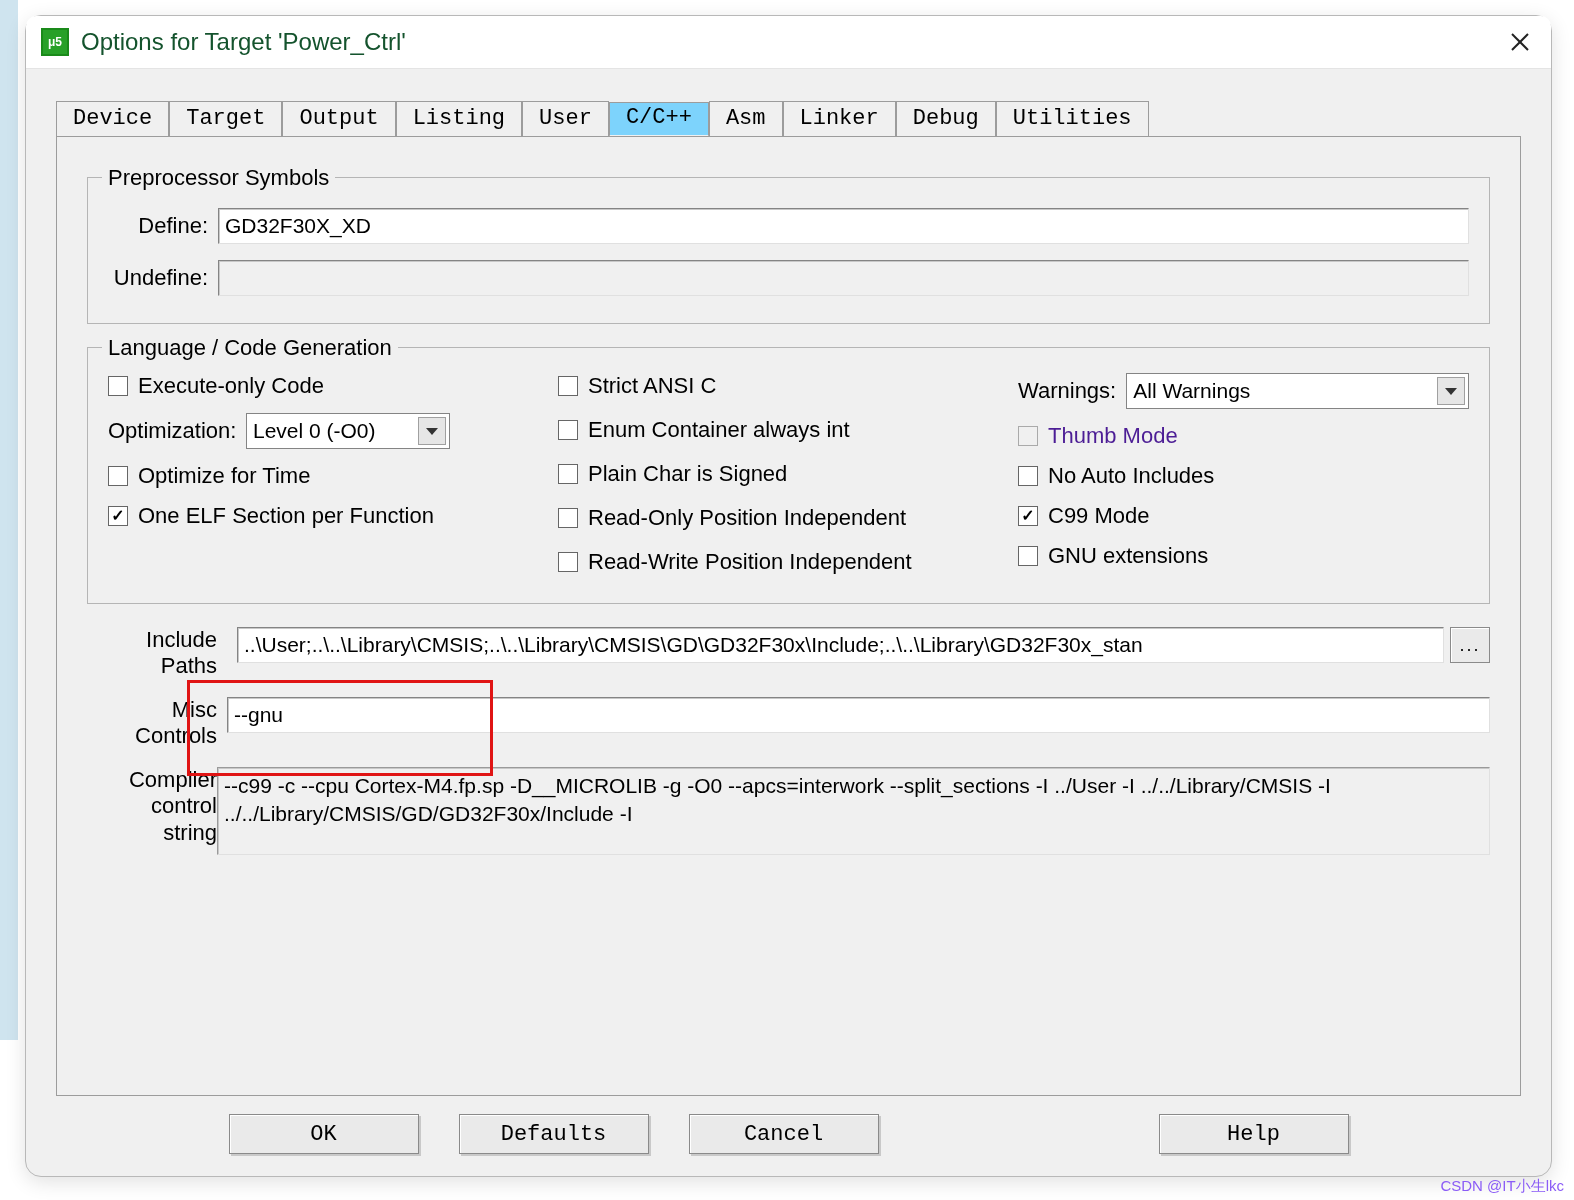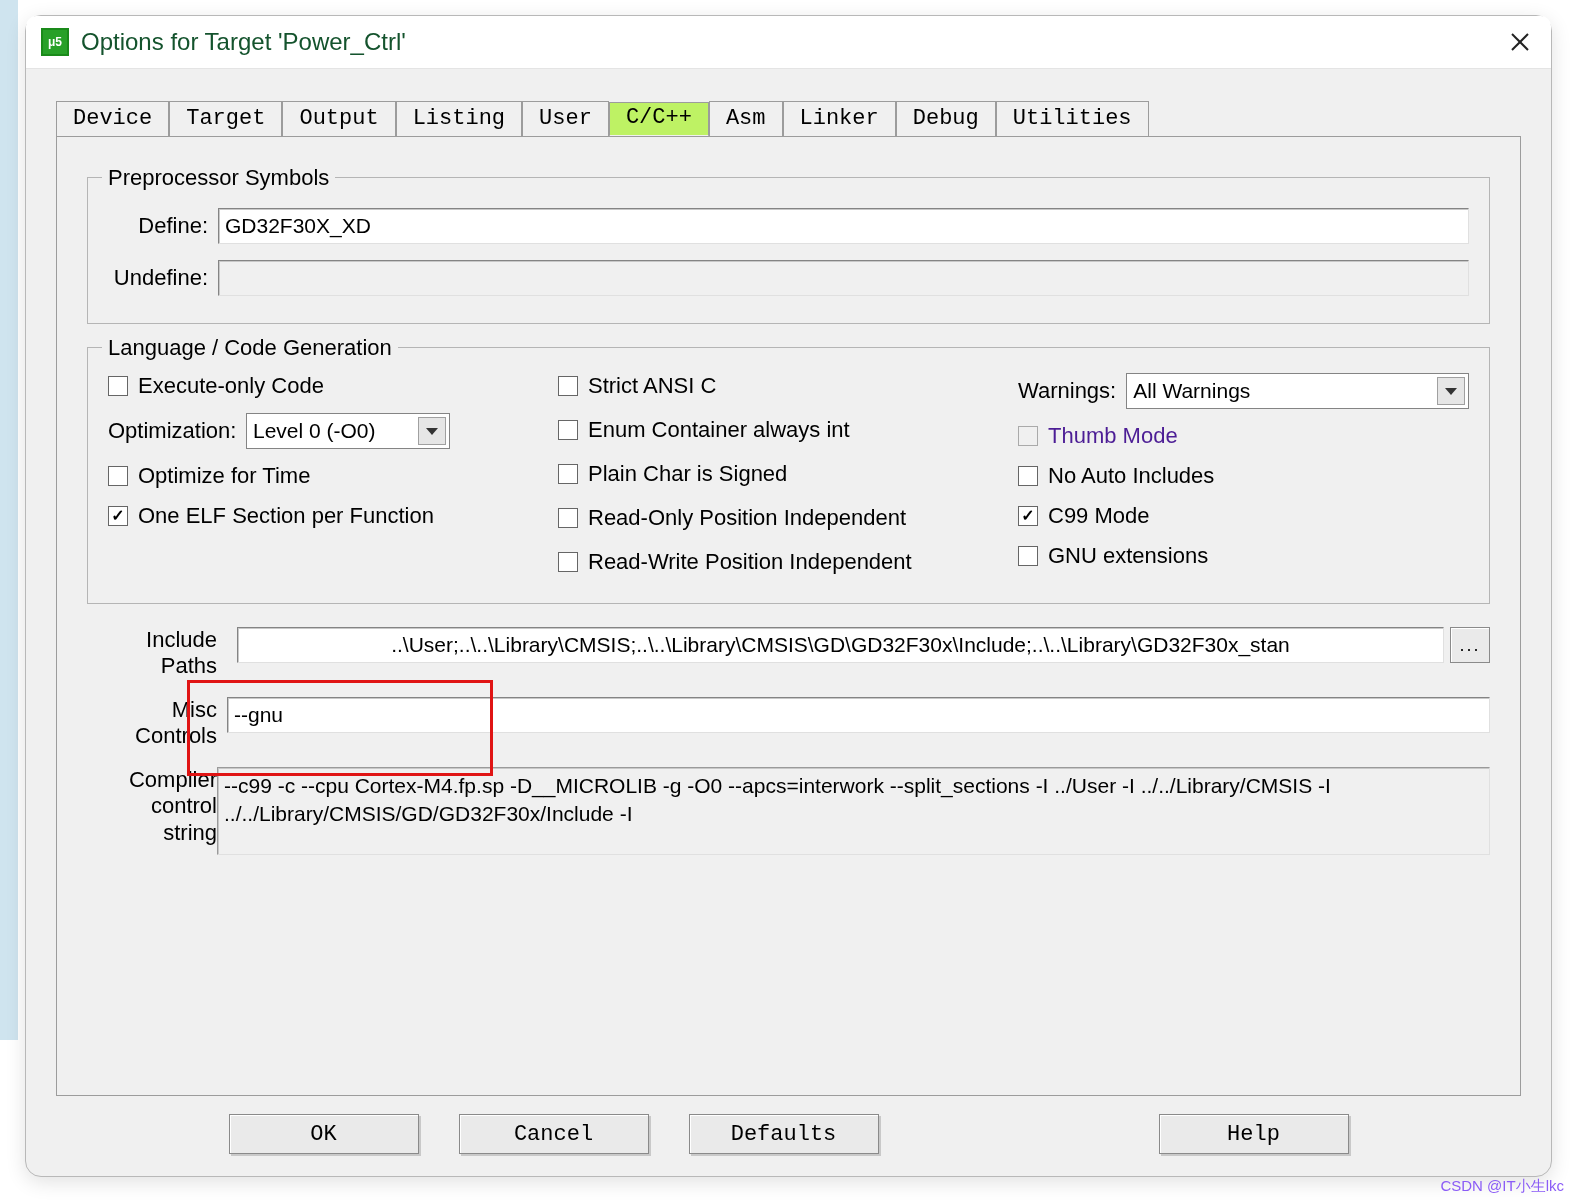--- a/index.html
+++ b/index.html
@@ -5,21 +5,21 @@
   html,body{margin:0;padding:0;width:1574px;height:1200px;background:#fff;font-family:Arial,Helvetica,sans-serif;font-size:20px;color:#000;overflow:hidden}
   .bg-strip{position:absolute;left:0;top:0;width:18px;height:1040px;background:#cfe4ef}
   .dialog{position:absolute;left:25px;top:15px;width:1525px;height:1160px;background:#f0f0f0;border:1px solid #b8b8b8;border-radius:16px;box-shadow:0 5px 20px rgba(0,0,0,.12)}
   .titlebar{height:52px;display:flex;align-items:center;padding:0 15px;background:#fff;border-top-left-radius:10px;border-top-right-radius:10px;border-bottom:1px solid #e4e4e4}
   .app-icon{width:24px;height:24px;border:2px solid #1a8a1a;background:#28a028;display:flex;align-items:center;justify-content:center;color:#fff;font-size:12px;font-weight:bold;margin-right:12px}
   .title-text{font-size:24px;color:#14532d}
   .close-btn{margin-left:auto;width:32px;height:32px;display:flex;align-items:center;justify-content:center;cursor:pointer}
   .close-btn svg{width:20px;height:20px}
   .tabs{position:absolute;left:30px;top:85px;right:30px;height:35px;display:flex}
   .tab{font-family:"Courier New",monospace;font-size:22px;padding:4px 16px 5px;border:1px solid #9c9c9c;border-bottom:none;background:#f0f0f0;margin-right:0;cursor:pointer;white-space:nowrap}
-  .tab.active{background:#bef264;border-bottom:2px solid #f0f0f0;position:relative;top:1px;padding-top:2px;padding-bottom:6px}
+  .tab.active{background:#7dd3fc;border-bottom:2px solid #f0f0f0;position:relative;top:1px;padding-top:2px;padding-bottom:6px}
   .tab-body{position:absolute;left:30px;right:30px;top:120px;bottom:80px;border:1px solid #9c9c9c;background:#f0f0f0}
   .group{position:absolute;border:1px solid #b5b5b5}
   .group-legend{position:absolute;top:-13px;left:14px;background:#f0f0f0;padding:0 6px;font-size:22px}
   .grp-pre{left:30px;right:30px;top:40px;height:145px}
   .grp-lang{left:30px;right:30px;top:210px;height:255px}
   .lbl{font-size:22px;text-align:right}
   .inp{border:1px solid #848484;border-right-color:#e0e0e0;border-bottom-color:#e0e0e0;background:#fff;font-size:21px;padding:3px 6px;height:28px;box-shadow:inset 1px 1px 0 #c8c8c8}
   .inp[disabled]{background:#f0f0f0;color:#555}
   .cb{width:18px;height:18px;border:1px solid #666;background:#fff;display:inline-flex;align-items:center;justify-content:center;margin-right:10px;vertical-align:middle}
   .cb.checked::after{content:"✓";font-size:16px;font-weight:bold;line-height:1}
@@ -152,21 +152,21 @@
         <div class="opt" style="margin-top:14px">
             <span class="cb"></span>
             <span>GNU extensions</span>
           </div>
       </div>
     </div>
 
     <div class="row-field" style="left:50px;top:490px;right:30px">
       <div class="lbl" style="width:110px;white-space:pre-line;line-height:1.2">Include
 Paths</div>
-      <input class="inp" style="flex: 1 1 0%; margin-left: 20px; text-align: center;" value="..\User;..\..\Library\CMSIS;..\..\Library\CMSIS\GD\GD32F30x\Include;..\..\Library\GD32F30x_stan">
+      <input class="inp" style="flex: 1 1 0%; margin-left: 20px;" value="..\User;..\..\Library\CMSIS;..\..\Library\CMSIS\GD\GD32F30x\Include;..\..\Library\GD32F30x_stan">
       <div class="browse">...</div>
     </div>
 
     <div class="row-field" style="left:50px;top:560px;right:30px">
       <div class="lbl" style="width:110px;white-space:pre-line;line-height:1.2">Misc
 Controls</div>
       <input class="inp" style="flex: 1 1 0%; margin-left: 10px;" value="--gnu">
     </div>
 
     <div class="row-field" style="left:50px;top:630px;right:30px">
@@ -174,19 +174,19 @@
 control
 string</div>
       <div class="multiline" style="flex:1;height:78px">--c99 -c --cpu Cortex-M4.fp.sp -D__MICROLIB -g -O0 --apcs=interwork --split_sections -I ../User -I ../../Library/CMSIS -I ../../Library/CMSIS/GD/GD32F30x/Include -I</div>
     </div>
 
     <div class="redbox" style="left:130px;top:543px;width:300px;height:90px"></div>
   </div>
 
   <div class="buttons">
     <button class="btn">OK</button>
+    <button class="btn">Defaults</button>
     <button class="btn">Cancel</button>
-    <button class="btn">Defaults</button>
     <button class="btn" style="margin-left:240px">Help</button>
   </div>
 </div>
 
 <div class="watermark">CSDN @IT小生lkc</div>
 
 </body></html>

